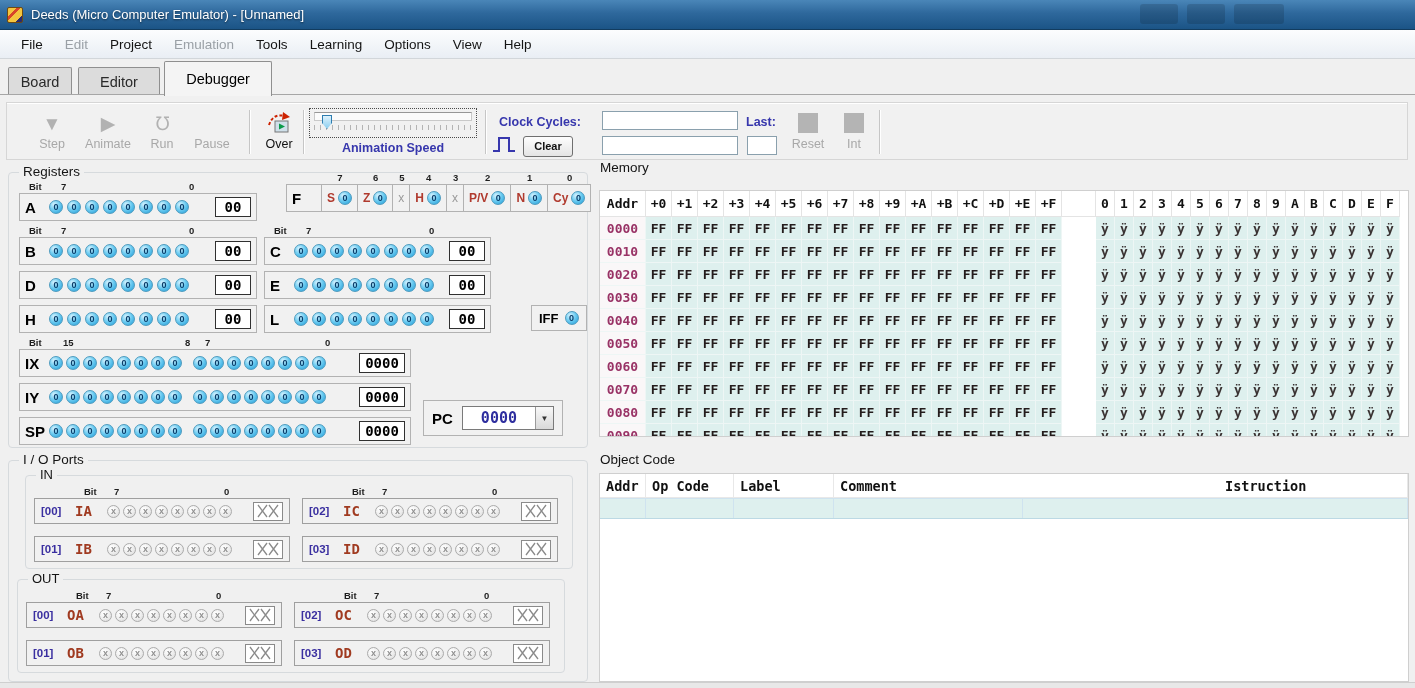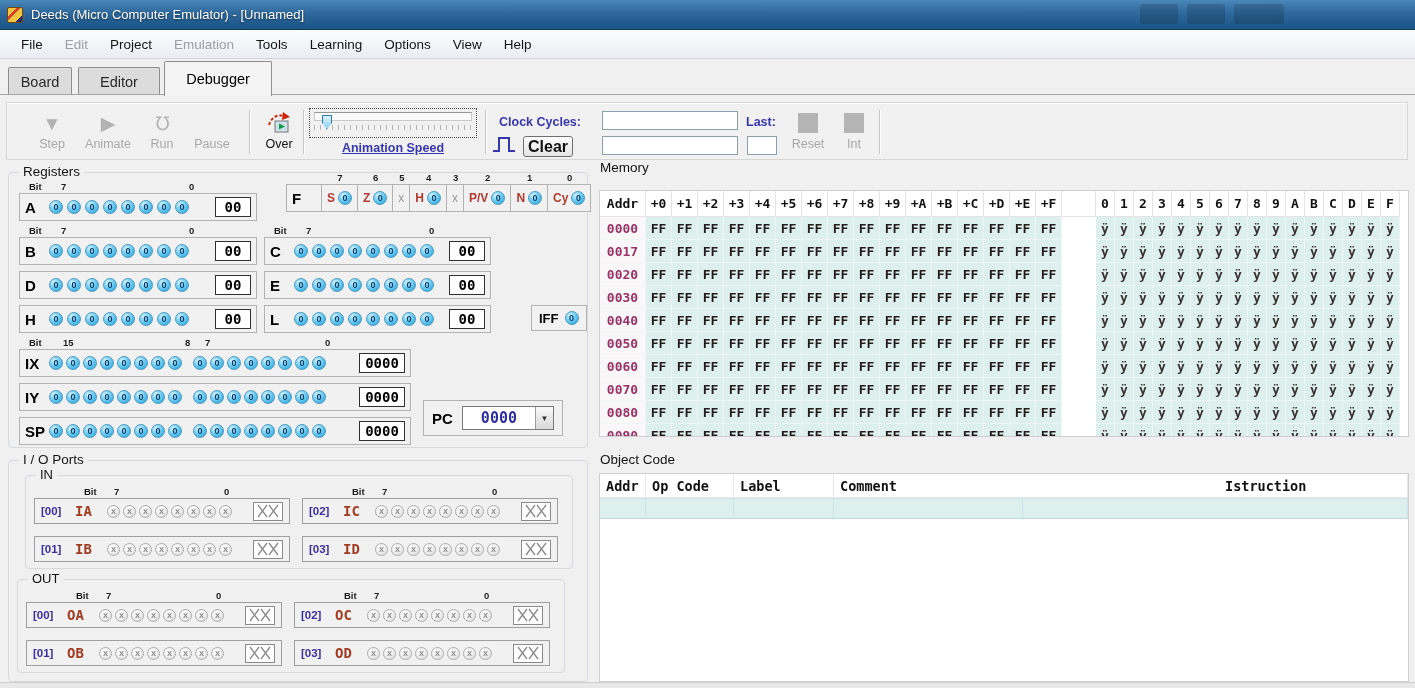--- a/index.html
+++ b/index.html
@@ -49,26 +49,26 @@
 
   .slider-wrap { position:absolute; left:302px; top:5px; width:168px; height:30px;
     border:1px dotted #4a4a4a; padding:3px 4px; }
   .slider-track { position:relative; height:9px; background:#fbfbfb; border:1px solid #c9c9c9; border-top-color:#979797; }
   .slider-thumb { position:absolute; left:7px; top:2px; width:10px; height:14px;
     background:linear-gradient(#dff2fc,#8fd0f0); border:1px solid #2e7db0;
     clip-path:polygon(0 0,100% 0,100% 58%,50% 100%,0 58%); }
   .slider-ticks { height:5px; margin-top:4px;
     background:repeating-linear-gradient(90deg,#b4b4b4 0 1px,transparent 1px 6px); }
   .slider-label { position:absolute; left:294px; top:38px; width:184px; text-align:center;
-    color:#3737ad; font-size:12.5px; font-weight:bold;text-decoration:underline; }
+    color:#3737ad; font-size:12.5px; font-weight:bold; }
 
   .navy-label { position:absolute; color:#3737ad; font-size:12.5px; font-weight:bold; }
   .field { position:absolute; background:#fff; border:1px solid #8aa0ad; height:19px; }
   .btn3d { position:absolute; background:linear-gradient(#fdfdfd,#e4e4e4); border:1px solid #6f6f6f;
-    border-radius:3px; font-size:16px; font-weight:bold; color:#111; text-align:center; line-height:19px; cursor:default; }
+    border-radius:3px; font-size:11px; font-weight:bold; color:#111; text-align:center; line-height:19px; cursor:default; }
 
   
   .groupbox { position:absolute; border:1px solid #d6dadd; border-radius:4px; }
   .glabel { position:absolute; top:-9px; left:10px; background:#f0f0f0; padding:0 4px; font-size:13.5px; color:#141414; white-space:nowrap; }
   .panel-label { position:absolute; font-size:13.5px; color:#141414; }
   .bitlbl { position:absolute; font-size:9.5px; font-weight:bold; color:#1e1e1e; }
 
   
   .regrow { position:absolute; height:28px; display:flex; align-items:center;
     border:1px solid #b2b2b2; background:#f1f1f1; padding:0 5px; }
@@ -749,21 +749,21 @@
         <span class="mc asc">ÿ</span>
         <span class="mc asc">ÿ</span>
         <span class="mc asc">ÿ</span>
         <span class="mc asc">ÿ</span>
         <span class="mc asc">ÿ</span>
         <span class="mc asc">ÿ</span>
         <span class="mc asc">ÿ</span>
         <span class="mc asc">ÿ</span>
       </div>
       <div class="memrow">
-        <span class="mc addr">0017</span>
+        <span class="mc addr">0010</span>
         <span class="mc hex">FF</span>
         <span class="mc hex">FF</span>
         <span class="mc hex">FF</span>
         <span class="mc hex">FF</span>
         <span class="mc hex">FF</span>
         <span class="mc hex">FF</span>
         <span class="mc hex">FF</span>
         <span class="mc hex">FF</span>
         <span class="mc hex">FF</span>
         <span class="mc hex">FF</span>

